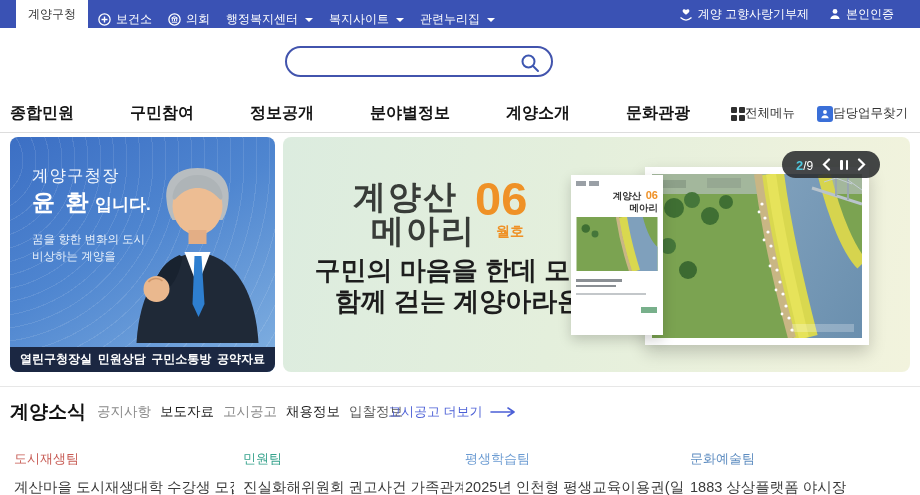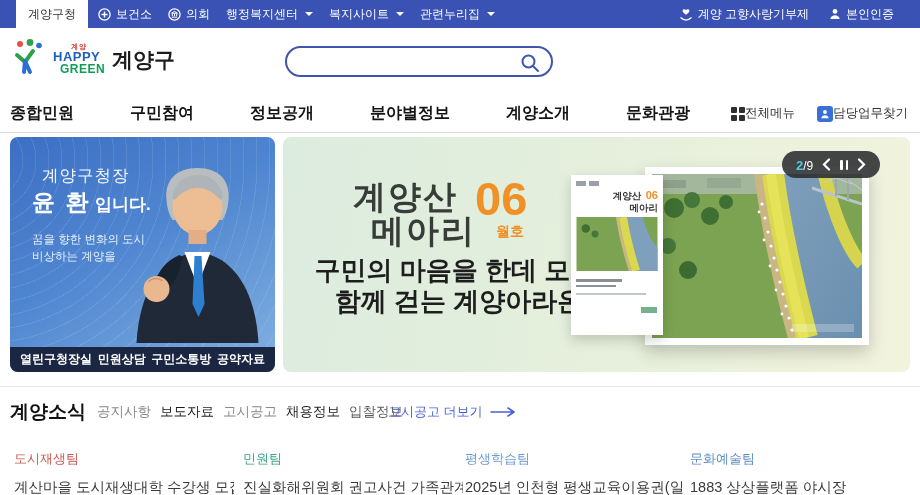--- a/index.html
+++ b/index.html
@@ -4,21 +4,21 @@
 <style>
   * { margin:0; padding:0; box-sizing:border-box; }
   html,body { width:920px; height:495px; overflow:hidden; background:#fff;
               font-family:"Liberation Sans", sans-serif; }
   .stage { position:relative; width:920px; height:495px; background:#fff; }
 
   
   .topbar { position:absolute; top:0; left:0; width:920px; height:28px; background:#3a52b4; }
   .home-tab { position:absolute; left:16px; top:0; height:28px; width:72px; background:#ffffff;
               color:#333; font-size:12px; display:flex; align-items:center; justify-content:center; cursor:pointer; }
-  .tb-links { position:absolute; left:98px; top:0; height:28px; display:flex; align-items:center; gap:16px; }
+  .tb-links { position:absolute; left:98px; top:0; height:28px; display:flex; align-items:flex-end; gap:16px; }
   .tb-link { display:flex; align-items:center; gap:5px; color:#fff; font-size:12px; cursor:pointer; white-space:nowrap; }
   .tb-caret { width:0; height:0; border-left:4px solid transparent; border-right:4px solid transparent;
               border-top:4px solid #fff; margin-left:2px; }
   .tb-right { position:absolute; right:26px; top:0; height:28px; display:flex; align-items:center; gap:20px; }
   .tb-ic { display:inline-flex; }
 
   
   .header { position:absolute; top:28px; left:0; width:920px; height:67px; background:#fff; }
   .logo { position:absolute; left:12px; top:11px; display:flex; align-items:center; gap:7px; cursor:pointer; }
   .logo-text { position:relative; width:52px; height:36px; }
@@ -41,21 +41,21 @@
   .grid-ic { display:inline-grid; grid-template-columns:6px 6px; grid-template-rows:6px 6px; gap:2px; }
   .grid-ic span { background:#2f2f2f; border-radius:1px; }
   .duty-ic { width:16px; height:16px; background:#3a6fd8; border-radius:3px; display:flex; align-items:center; justify-content:center; }
 
   
   .mayor { position:absolute; left:10px; top:137px; width:265px; height:235px; border-radius:8px; overflow:hidden;
            background:linear-gradient(150deg,#3c6fc4 0%,#4f86d0 45%,#82b1e1 100%); }
   .mayor::before { content:""; position:absolute; inset:0;
            background:repeating-radial-gradient(circle at -10% 10%, rgba(255,255,255,.10) 0 1px, transparent 1px 13px); }
   .mayor-photo { position:absolute; right:0; bottom:25px; }
-  .mayor-sub  { position:absolute; left:32px; top:28px; font-size:16.5px; color:#f2f7fd; letter-spacing:1px; }
+  .mayor-sub  { position:absolute; left:22px; top:28px; font-size:16.5px; color:#f2f7fd; letter-spacing:1px; }
   .mayor-name-row { position:absolute; left:22px; top:50px; color:#fff; }
   .mayor-name { font-size:23px; font-weight:800; letter-spacing:2px; }
   .mayor-suffix { font-size:17px; font-weight:600; }
   .mayor-slogan { position:absolute; left:22px; top:94px; font-size:11.5px; line-height:17px; color:#eaf2fb; }
   .mayor-menu { position:absolute; left:0; bottom:0; width:100%; height:25px; background:#1b2742;
                 display:flex; align-items:center; justify-content:space-between; padding:8px 10px; }
   .mayor-menu-item { color:#fff; font-size:12px; font-weight:bold; cursor:pointer; white-space:nowrap; }
 
   
   .hero { position:absolute; left:283px; top:137px; width:627px; height:235px; border-radius:8px; overflow:hidden;
@@ -159,37 +159,20 @@
               <circle cx="6" cy="3.4" r="2.4" fill="#fff"></circle>
               <path d="M1.3 11c.5-2.6 2.4-3.8 4.7-3.8s4.2 1.2 4.7 3.8z" fill="#fff"></path>
             </svg>
         </span>
         <span>본인인증</span>
       </div>
     </div>
   </div>
 
   <div class="header">
-    <div class="logo">
-      <span>
-        <svg width="34" height="38" viewBox="0 0 34 38">
-          <circle cx="8" cy="5" r="3" fill="#e94f3d"></circle>
-          <circle cx="18" cy="3.5" r="3.4" fill="#2fa04e"></circle>
-          <circle cx="27" cy="6.5" r="2.8" fill="#2b6fd4"></circle>
-          <path d="M5 16 L13 23 L21 12" stroke="#2fa04e" stroke-width="4" fill="none" stroke-linecap="round"></path>
-          <path d="M13 22 L12 33 M13 22 L18 33" stroke="#2b6fd4" stroke-width="4" fill="none" stroke-linecap="round"></path>
-        </svg>
-      </span>
-      <span class="logo-text">
-        <span class="logo-tag">계양</span>
-        <span class="logo-happy">HAPPY</span>
-        <span class="logo-green">GREEN</span>
-      </span>
-      <span class="site-title">계양구</span>
-    </div>
     <div class="searchbox">
       <input type="text" value="" style="">
       <span class="search-ic">
         <svg width="20" height="20" viewBox="0 0 20 20">
             <circle cx="8.5" cy="8.5" r="6" fill="none" stroke="#3d56b0" stroke-width="2"></circle>
             <path d="M13 13l5 5" stroke="#3d56b0" stroke-width="2" stroke-linecap="round"></path>
           </svg>
       </span>
     </div>
   </div>

